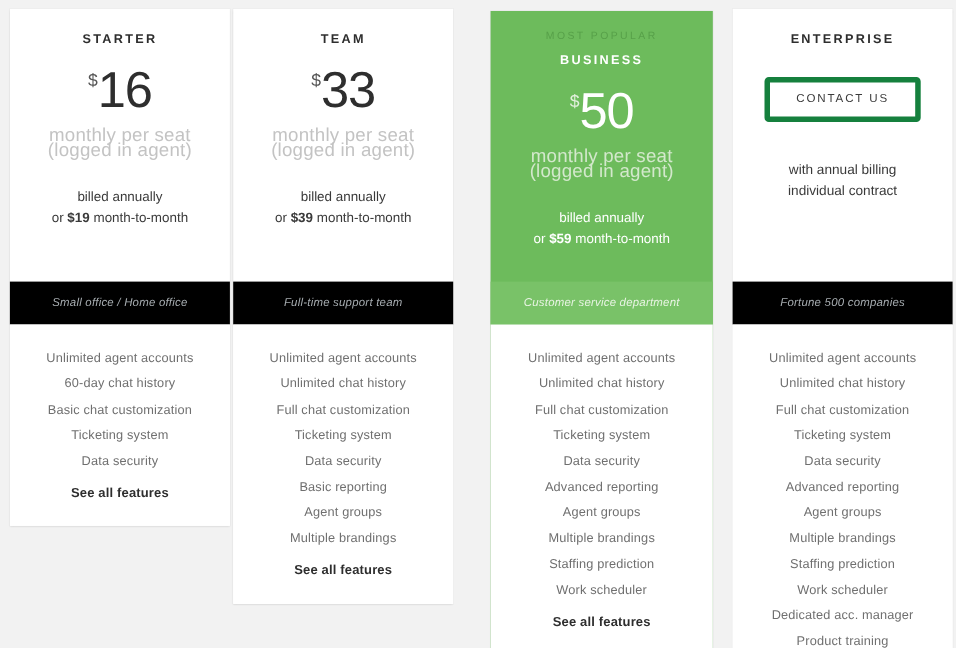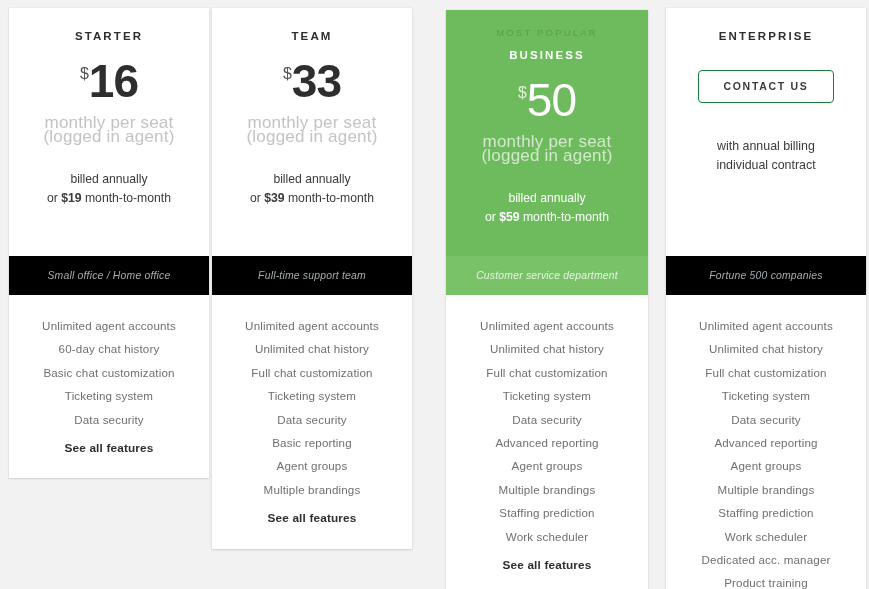--- a/index.html
+++ b/index.html
@@ -77,21 +77,21 @@
     vertical-align: top;
     position: relative;
     top: 8px;
     font-weight: 300;
     letter-spacing: 0;
   }
   .featured .currency { color: #e2f0dd; }
 
   .amount {
     font-size: 46px;
-    font-weight: 700;
+    font-weight: 400;
     color: #2e2e2e;
     letter-spacing: -1px;
   }
   .featured .amount { color: #ffffff; font-weight: 200; }
 
   .per-seat {
     margin-top: 8px;
     font-size: 17px;
     color: #c3c3c3;
     line-height: 14px;
@@ -106,31 +106,30 @@
     line-height: 19px;
   }
   .featured .billing-block { color: #ffffff; }
   .billing-block b { font-weight: 700; }
 
   
   .contact-btn {
     display: inline-block;
     margin-top: 28px;
     padding: 10px 24px;
-    border: 1px solid #15803d;
+    border: 5px solid #15803d;
     border-radius: 4px;
     background: #ffffff;
     font-size: 10.5px;
     letter-spacing: 1.7px;
     color: #3a3a3a;
     text-transform: uppercase;
     font-family: inherit;
     cursor: pointer;
     line-height: 1;
-    font-weight: bold;
   }
   .enterprise-note {
     margin-top: 34px;
     font-size: 12.4px;
     color: #3a3a3a;
     line-height: 19px;
   }
 
   
   .plan-tagline {

